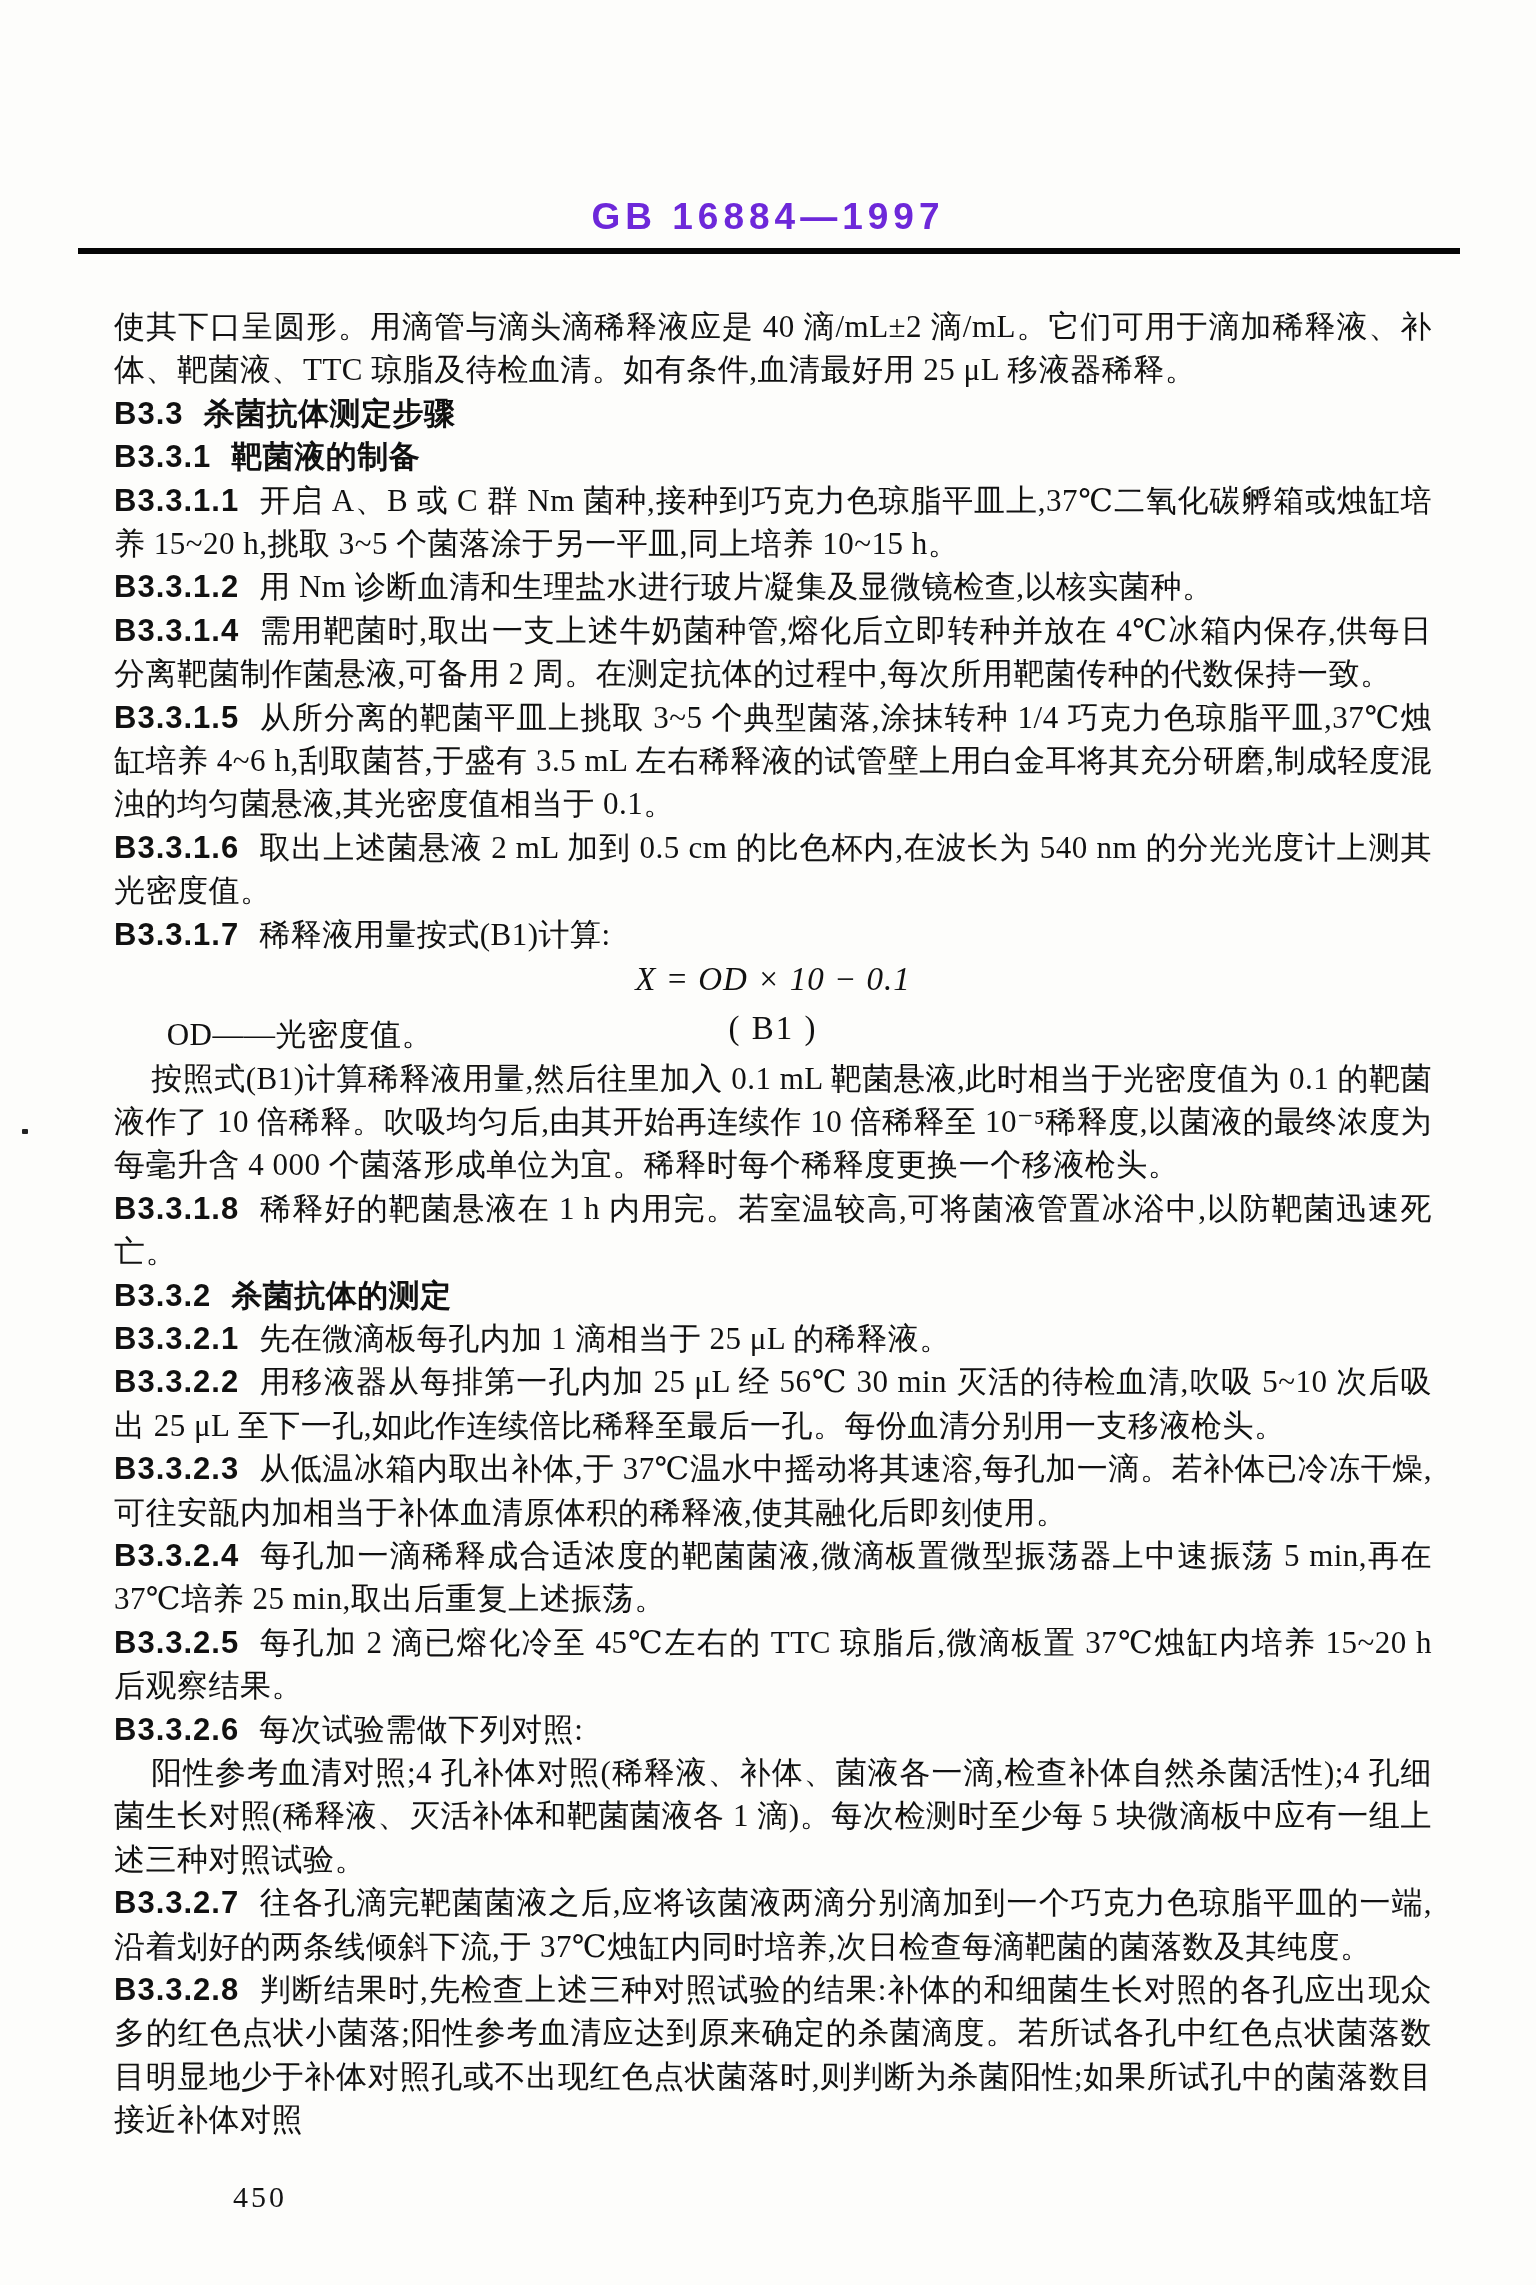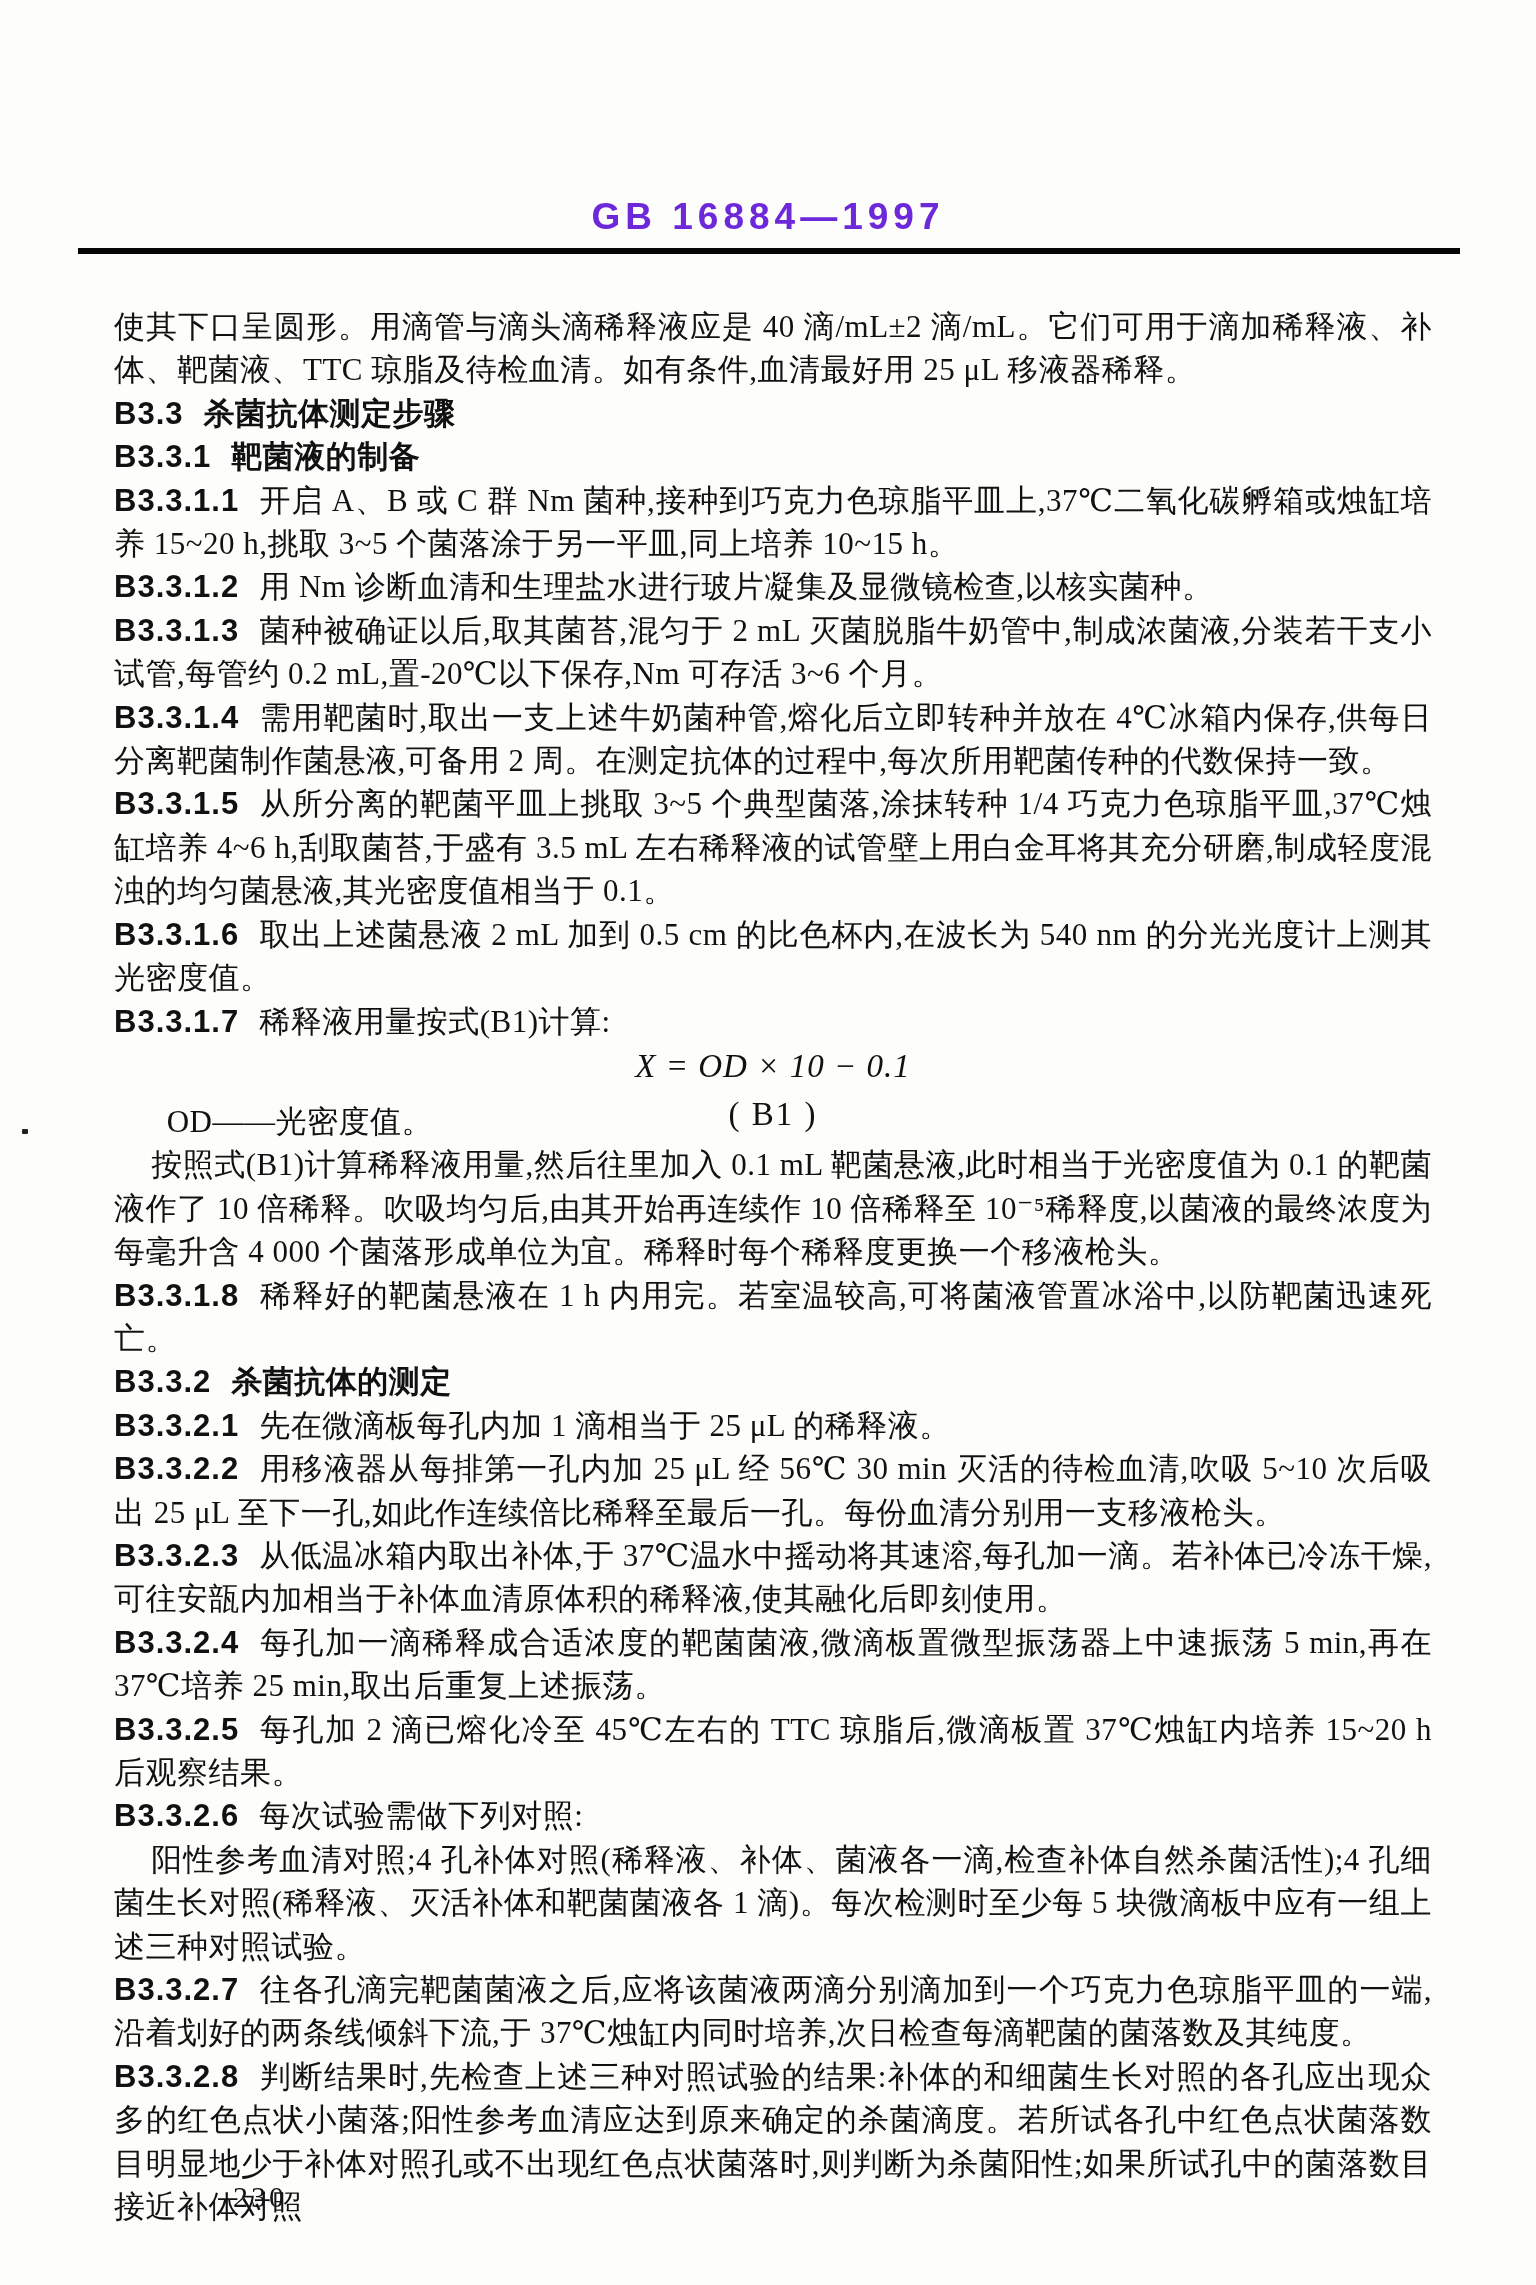--- a/index.html
+++ b/index.html
@@ -69,21 +69,20 @@
 
 <div class="page">
   <div class="std-header">GB 16884—1997</div>
   <div class="header-rule"></div>
   <div class="content">
       <div class="para"><span class="body-text">使其下口呈圆形。用滴管与滴头滴稀释液应是 40 滴/mL±2 滴/mL。它们可用于滴加稀释液、补体、靶菌液、TTC 琼脂及待检血清。如有条件,血清最好用 25 μL 移液器稀释。</span></div>
       <div class="para"><span class="clause-label">B3.3</span><span class="heading-text">杀菌抗体测定步骤</span></div>
       <div class="para"><span class="clause-label">B3.3.1</span><span class="heading-text">靶菌液的制备</span></div>
       <div class="para"><span class="clause-label">B3.3.1.1</span><span class="body-text">开启 A、B 或 C 群 Nm 菌种,接种到巧克力色琼脂平皿上,37℃二氧化碳孵箱或烛缸培养 15~20 h,挑取 3~5 个菌落涂于另一平皿,同上培养 10~15 h。</span></div>
       <div class="para"><span class="clause-label">B3.3.1.2</span><span class="body-text">用 Nm 诊断血清和生理盐水进行玻片凝集及显微镜检查,以核实菌种。</span></div>
-      <div class="para"><span class="clause-label">B3.3.1.3</span><span class="body-text">菌种被确证以后,取其菌苔,混匀于 2 mL 灭菌脱脂牛奶管中,制成浓菌液,分装若干支小试管,每管约 0.2 mL,置-20℃以下保存,Nm 可存活 3~6 个月。</span></div>
       <div class="para"><span class="clause-label">B3.3.1.4</span><span class="body-text">需用靶菌时,取出一支上述牛奶菌种管,熔化后立即转种并放在 4℃冰箱内保存,供每日分离靶菌制作菌悬液,可备用 2 周。在测定抗体的过程中,每次所用靶菌传种的代数保持一致。</span></div>
       <div class="para"><span class="clause-label">B3.3.1.5</span><span class="body-text">从所分离的靶菌平皿上挑取 3~5 个典型菌落,涂抹转种 1/4 巧克力色琼脂平皿,37℃烛缸培养 4~6 h,刮取菌苔,于盛有 3.5 mL 左右稀释液的试管壁上用白金耳将其充分研磨,制成轻度混浊的均匀菌悬液,其光密度值相当于 0.1。</span></div>
       <div class="para"><span class="clause-label">B3.3.1.6</span><span class="body-text">取出上述菌悬液 2 mL 加到 0.5 cm 的比色杯内,在波长为 540 nm 的分光光度计上测其光密度值。</span></div>
       <div class="para"><span class="clause-label">B3.3.1.7</span><span class="body-text">稀释液用量按式(B1)计算:</span></div>
       <div class="formula-row">
         <span class="f-spacer"></span>
         <span class="f-expr">X = OD × 10 − 0.1</span>
         <span class="f-dots"></span>
         <span class="f-tag">( B1 )</span>
       </div>
@@ -95,14 +94,14 @@
       <div class="para"><span class="clause-label">B3.3.2.2</span><span class="body-text">用移液器从每排第一孔内加 25 μL 经 56℃ 30 min 灭活的待检血清,吹吸 5~10 次后吸出 25 μL 至下一孔,如此作连续倍比稀释至最后一孔。每份血清分别用一支移液枪头。</span></div>
       <div class="para"><span class="clause-label">B3.3.2.3</span><span class="body-text">从低温冰箱内取出补体,于 37℃温水中摇动将其速溶,每孔加一滴。若补体已冷冻干燥,可往安瓿内加相当于补体血清原体积的稀释液,使其融化后即刻使用。</span></div>
       <div class="para"><span class="clause-label">B3.3.2.4</span><span class="body-text">每孔加一滴稀释成合适浓度的靶菌菌液,微滴板置微型振荡器上中速振荡 5 min,再在 37℃培养 25 min,取出后重复上述振荡。</span></div>
       <div class="para"><span class="clause-label">B3.3.2.5</span><span class="body-text">每孔加 2 滴已熔化冷至 45℃左右的 TTC 琼脂后,微滴板置 37℃烛缸内培养 15~20 h 后观察结果。</span></div>
       <div class="para"><span class="clause-label">B3.3.2.6</span><span class="body-text">每次试验需做下列对照:</span></div>
       <div class="para indent"><span class="body-text">阳性参考血清对照;4 孔补体对照(稀释液、补体、菌液各一滴,检查补体自然杀菌活性);4 孔细菌生长对照(稀释液、灭活补体和靶菌菌液各 1 滴)。每次检测时至少每 5 块微滴板中应有一组上述三种对照试验。</span></div>
       <div class="para"><span class="clause-label">B3.3.2.7</span><span class="body-text">往各孔滴完靶菌菌液之后,应将该菌液两滴分别滴加到一个巧克力色琼脂平皿的一端,沿着划好的两条线倾斜下流,于 37℃烛缸内同时培养,次日检查每滴靶菌的菌落数及其纯度。</span></div>
       <div class="para"><span class="clause-label">B3.3.2.8</span><span class="body-text">判断结果时,先检查上述三种对照试验的结果:补体的和细菌生长对照的各孔应出现众多的红色点状小菌落;阳性参考血清应达到原来确定的杀菌滴度。若所试各孔中红色点状菌落数目明显地少于补体对照孔或不出现红色点状菌落时,则判断为杀菌阳性;如果所试孔中的菌落数目接近补体对照</span></div>
     </div>
   <div class="scan-dot"></div>
-  <div class="page-number">230</div>
+  <div class="page-number">450</div>
 </div>
 
 </body></html>

